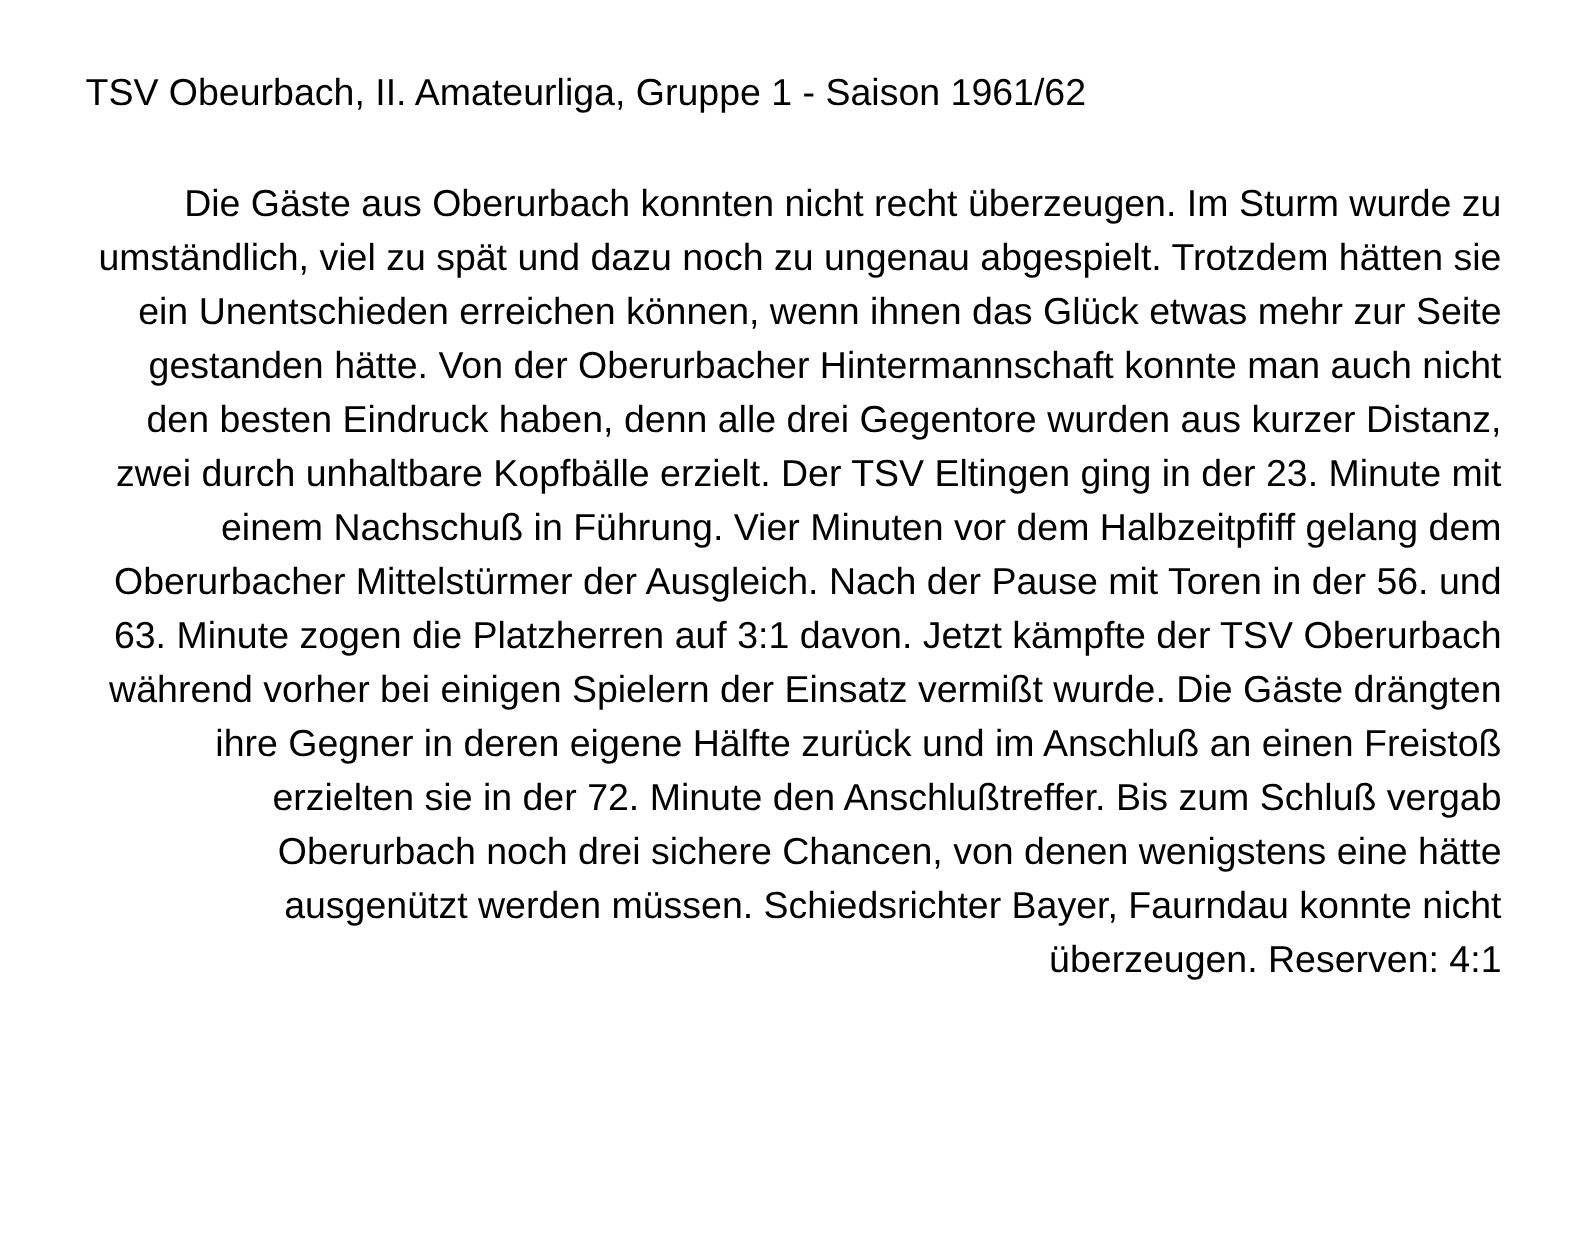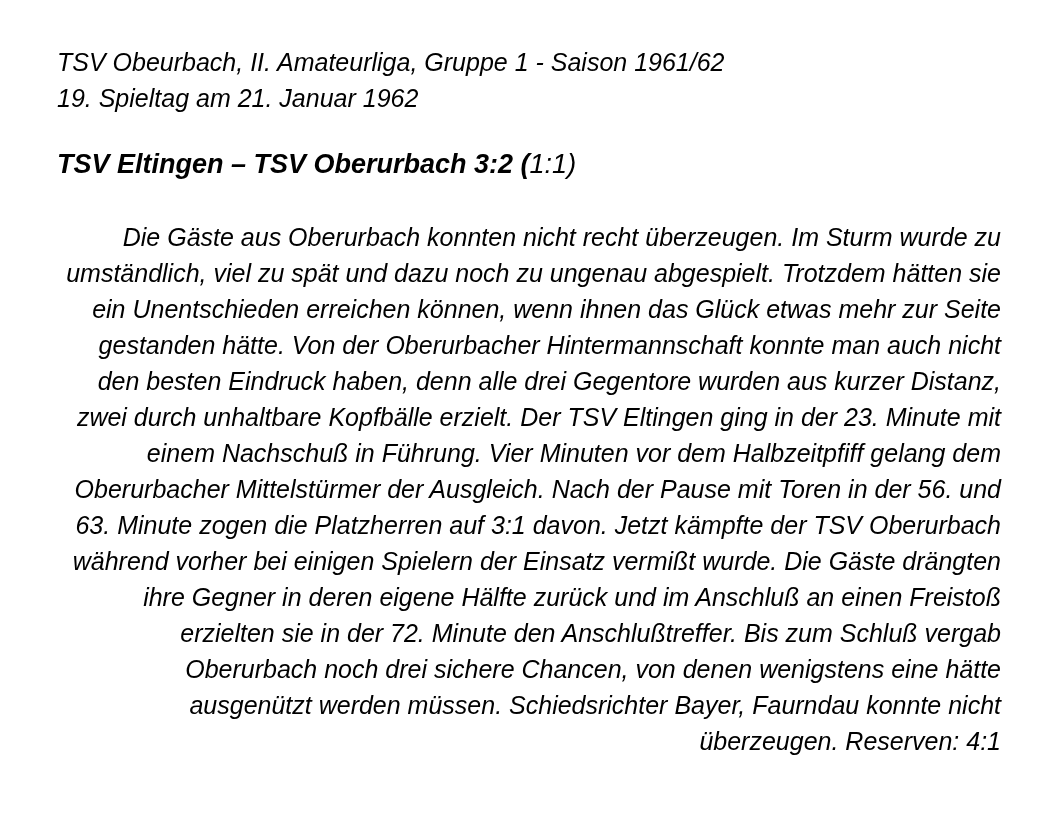--- a/index.html
+++ b/index.html
@@ -13,21 +13,20 @@
     font-family: "Liberation Sans", sans-serif;
     color: #000000;
     overflow: hidden;
   }
   .page {
     position: relative;
     width: 1061px;
     height: 829px;
     box-sizing: border-box;
     padding: 44px 60px 16px 57px;
-    font-style: italic;
   }
   .header-block {
     font-size: 25px;
     line-height: 36px;
     font-weight: 400;
     letter-spacing: 0.0px;
   }
   .header-line {
     white-space: pre;
   }
@@ -51,20 +50,18 @@
     hyphens: none;
   }
 </style>
 </head>
 <body>
 
 <div class="page">
 
   <div class="header-block">
     <div class="header-line">TSV Obeurbach, II. Amateurliga, Gruppe 1 - Saison 1961/62</div>
-    <div class="header-line">19. Spieltag am 21. Januar 1962</div>
   </div>
 
-  <h1 class="match-heading"><span>TSV Eltingen – TSV Oberurbach 3:2 (</span><span class="halftime">1:1)</span></h1>
 
   <p class="report-body">Die Gäste aus Oberurbach konnten nicht recht überzeugen. Im Sturm wurde zu umständlich, viel zu spät und dazu noch zu ungenau abgespielt. Trotzdem hätten sie ein Unentschieden erreichen können, wenn ihnen das Glück etwas mehr zur Seite gestanden hätte. Von der Oberurbacher Hintermannschaft konnte man auch nicht den besten Eindruck haben, denn alle drei Gegentore wurden aus kurzer Distanz, zwei durch unhaltbare Kopfbälle erzielt. Der TSV Eltingen ging in der 23. Minute mit einem Nachschuß in Führung. Vier Minuten vor dem Halbzeitpfiff gelang dem Oberurbacher Mittelstürmer der Ausgleich. Nach der Pause mit Toren in der 56. und 63. Minute zogen die Platzherren auf  3:1 davon. Jetzt kämpfte der TSV Oberurbach während vorher bei einigen Spielern der Einsatz vermißt wurde. Die Gäste drängten ihre Gegner in deren eigene Hälfte zurück und im Anschluß an einen Freistoß erzielten sie in der 72. Minute den Anschlußtreffer. Bis zum Schluß vergab Oberurbach noch drei sichere Chancen, von denen wenigstens eine hätte ausgenützt werden müssen. Schiedsrichter Bayer, Faurndau konnte nicht überzeugen. Reserven: 4:1</p>
 
 </div>
 
 </body></html>

